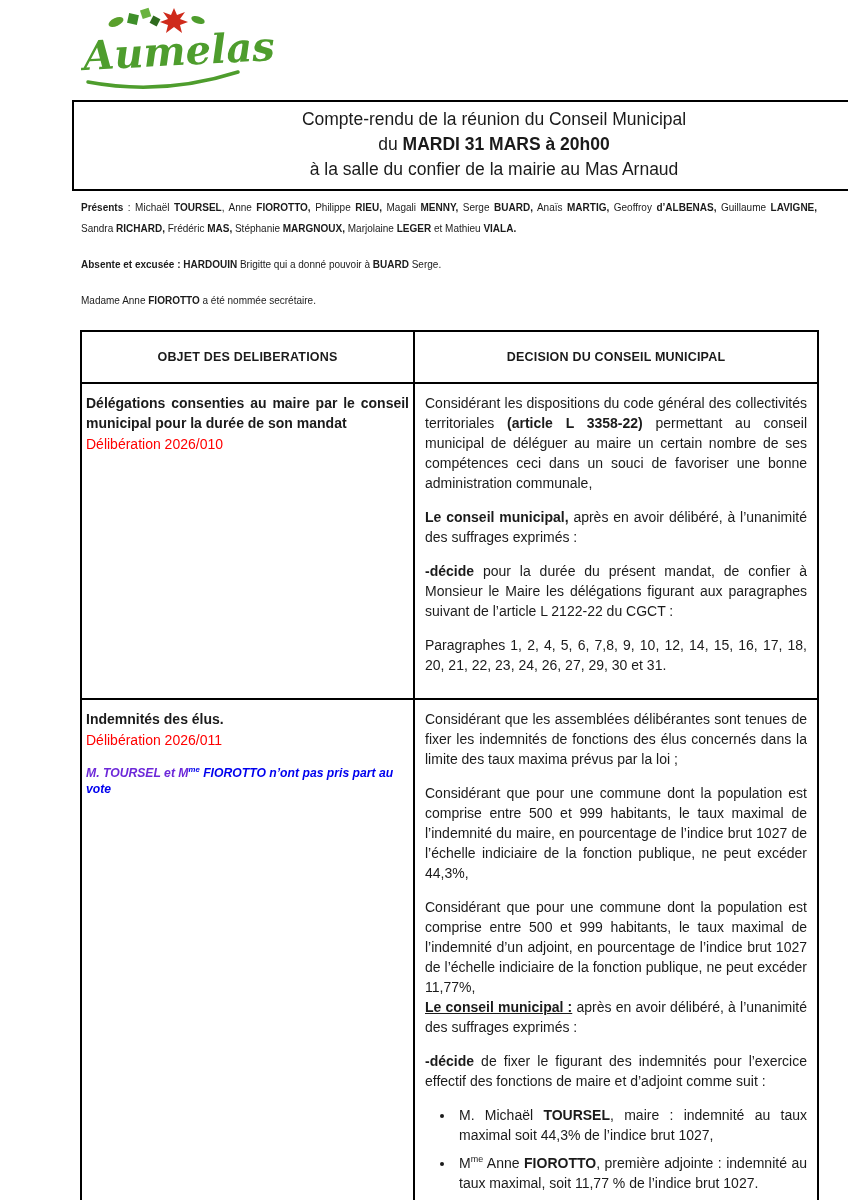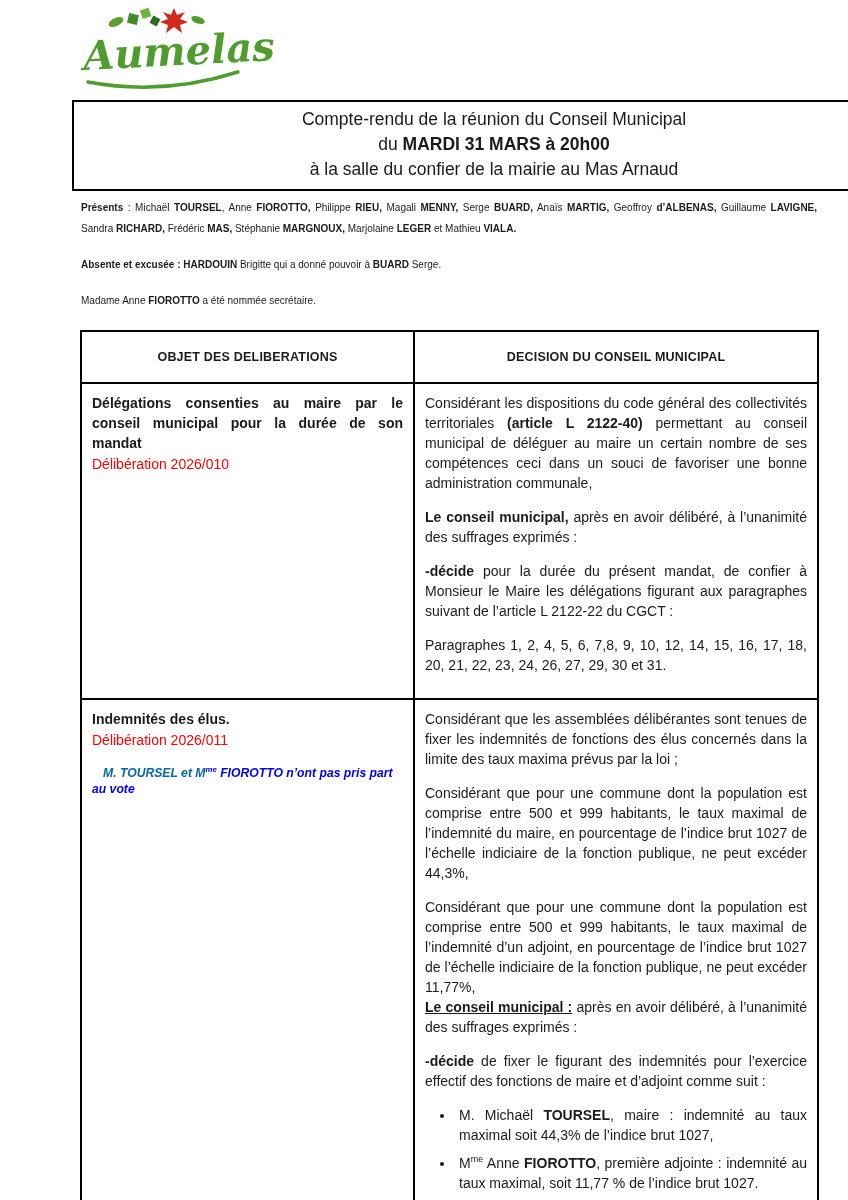--- a/index.html
+++ b/index.html
@@ -29,21 +29,21 @@
     position:absolute; left:80px; top:330px; width:737px;
     border-collapse:collapse; table-layout:fixed; font-size:14px;
   }
   .col-left { width:333px; }
   .col-right { width:404px; }
   .delib-table th, .delib-table td { border:2px solid #000; vertical-align:top; }
   .delib-table th {
     height:52px; vertical-align:middle; text-align:center;
     font-size:12.5px; font-weight:bold; letter-spacing:.2px;
   }
-  td.left-cell { padding:9px 10px; }
+  td.left-cell { padding:9px 4px; }
   td.right-cell { padding:9px 10px; }
   .cell-title { font-weight:bold; text-align:justify; line-height:20px; }
   .delib-ref { margin-top:1px; line-height:20px; }
   .vote-note { margin-top:15px; font-size:12.2px; line-height:16px; }
   .right-cell p { text-align:justify; line-height:20px; margin-bottom:14px; }
   .right-cell p.no-gap { margin-bottom:0; }
   .right-cell ul { margin:2px 0 0 30px; }
   .right-cell li { text-align:justify; line-height:20px; margin-bottom:8px; padding-left:4px; }
   sup { font-size:0.64em; line-height:0; vertical-align:super; }
 </style>
@@ -90,31 +90,31 @@
         <th>DECISION DU CONSEIL MUNICIPAL</th>
       </tr>
     </thead>
     <tbody>
       <tr>
         <td class="left-cell">
           <p class="cell-title"><span style="font-weight: bold;">Délégations consenties au maire par le conseil municipal pour la durée de son mandat</span></p>
           <p class="delib-ref"><span style="color: rgb(255, 0, 0);">Délibération 2026/010</span></p>
         </td>
         <td class="right-cell">
-          <p><span>Considérant les dispositions du code général des collectivités territoriales </span><span style="font-weight: bold;">(article L 2122-40)</span><span> permettant au conseil municipal de déléguer au maire un certain nombre de ses compétences ceci dans un souci de favoriser une bonne administration communale,</span></p>
+          <p><span>Considérant les dispositions du code général des collectivités territoriales </span><span style="font-weight: bold;">(article L 3358-22)</span><span> permettant au conseil municipal de déléguer au maire un certain nombre de ses compétences ceci dans un souci de favoriser une bonne administration communale,</span></p>
           <p><span style="font-weight: bold;">Le conseil municipal,</span><span> après en avoir délibéré, à l’unanimité des suffrages exprimés :</span></p>
           <p><span style="font-weight: bold;">-décide</span><span> pour la durée du présent mandat, de confier à Monsieur le Maire les délégations figurant aux paragraphes suivant de l’article L 2122-22 du CGCT :</span></p>
           <p><span>Paragraphes 1, 2, 4, 5, 6, 7,8, 9, 10, 12, 14, 15, 16, 17, 18, 20, 21, 22, 23, 24, 26, 27, 29, 30 et 31.</span></p>
         </td>
       </tr>
       <tr>
         <td class="left-cell">
           <p class="cell-title"><span style="font-weight: bold;">Indemnités des élus.</span></p>
           <p class="delib-ref"><span style="color: rgb(255, 0, 0); text-align: center;">Délibération 2026/011</span></p>
-          <p class="vote-note"><span style="font-weight: bold; font-style: italic; color: #0369a1; margin-left: 11px;">M. TOURSEL et M</span><sup style="font-weight: bold; font-style: italic; color: rgb(0, 0, 238);">me</sup><span style="font-weight: bold; font-style: italic; color: rgb(0, 0, 238);"> FIOROTTO n’ont pas pris part au vote</span></p>
+          <p class="vote-note"><span style="font-weight: bold; font-style: italic; color: #6d28d9;">M. TOURSEL et M</span><sup style="font-weight: bold; font-style: italic; color: rgb(0, 0, 238);">me</sup><span style="font-weight: bold; font-style: italic; color: rgb(0, 0, 238);"> FIOROTTO n’ont pas pris part au vote</span></p>
         </td>
         <td class="right-cell">
           <p><span>Considérant que les assemblées délibérantes sont tenues de fixer les indemnités de fonctions des élus concernés dans la limite des taux maxima prévus par la loi ;</span></p>
           <p><span>Considérant que pour une commune dont la population est comprise entre 500 et 999 habitants, le taux maximal de l’indemnité du maire, en pourcentage de l’indice brut 1027 de l’échelle indiciaire de la fonction publique, ne peut excéder 44,3%,</span></p>
           <p class="no-gap"><span>Considérant que pour une commune dont la population est comprise entre 500 et 999 habitants, le taux maximal de l’indemnité d’un adjoint, en pourcentage de l’indice brut 1027 de l’échelle indiciaire de la fonction publique, ne peut excéder 11,77%,</span></p>
           <p><span style="font-weight: bold; text-decoration: underline;">Le conseil municipal :</span><span> après en avoir délibéré, à l’unanimité des suffrages exprimés :</span></p>
           <p><span style="font-weight: bold;">-décide</span><span> de fixer le figurant des indemnités pour l’exercice effectif des fonctions de maire et d’adjoint comme suit :</span></p>
           <ul>
             <li><span>M. Michaël </span><span style="font-weight: bold;">TOURSEL</span><span>, maire : indemnité au taux maximal soit 44,3% de l’indice brut 1027,</span></li>
             <li><span>M</span><sup>me</sup><span> Anne </span><span style="font-weight: bold;">FIOROTTO</span><span>, première adjointe : indemnité au taux maximal, soit 11,77 % de l’indice brut 1027.</span></li>

